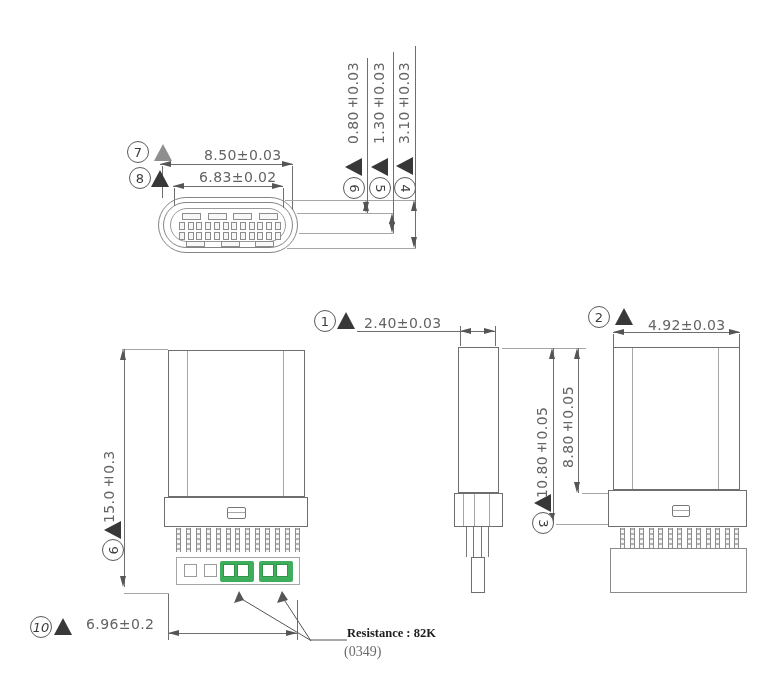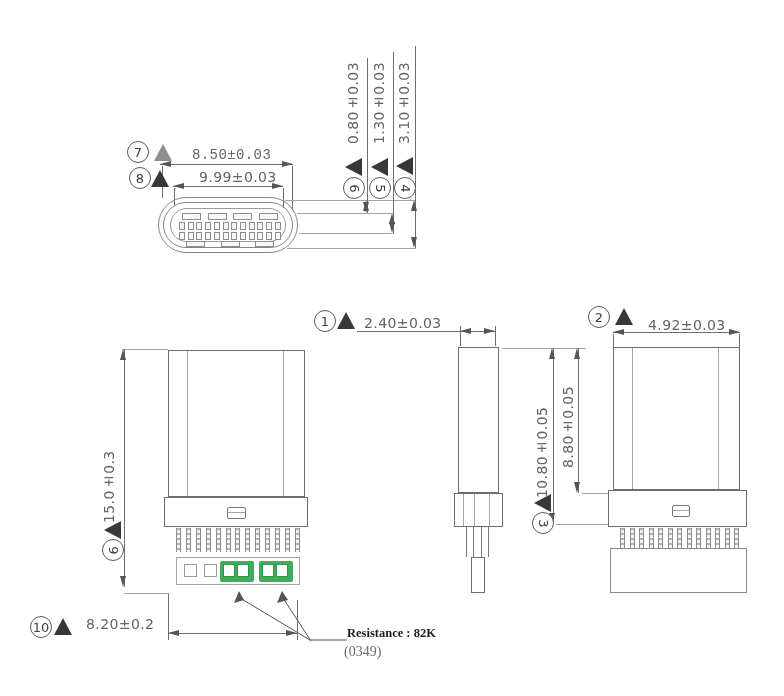--- a/index.html
+++ b/index.html
@@ -41,32 +41,32 @@
 </style>
 </head>
 <body>
 
 <div id="canvas">
 
   <div class="circ" style="left:127px;top:141px;">
       <span>7</span>
     </div>
   <div class="tri-up gray" style="left:154px;top:144px;"></div>
-  <div class="dim" style="left:192px;top:147px;font-family:Liberation Mono, monospace;">8.50±0.03</div>
+  <div class="dim" style="left:204px;top:147px;">8.50±0.03</div>
   <div class="hl" style="left:160px;top:164px;width:133px;"></div>
   <div class="ah ah-l" style="left:160px;top:161px;"></div>
   <div class="ah ah-r" style="left:282px;top:161px;"></div>
   <div class="vl" style="left:162px;top:166px;height:32px;"></div>
   <div class="vl" style="left:292px;top:166px;height:44px;"></div>
 
   <div class="circ" style="left:129px;top:167px;">
       <span>8</span>
     </div>
   <div class="tri-up" style="left:151px;top:170px;"></div>
-  <div class="dim" style="left:199px;top:169px;">9.99±0.03</div>
+  <div class="dim" style="left:199px;top:169px;">6.83±0.02</div>
   <div class="hl" style="left:173px;top:186px;width:110px;"></div>
   <div class="ah ah-l" style="left:173px;top:183px;"></div>
   <div class="ah ah-r" style="left:272px;top:183px;"></div>
   <div class="vl" style="left:174px;top:188px;height:18px;"></div>
   <div class="vl" style="left:283px;top:188px;height:20px;"></div>
 
   <div class="stadium" style="left:158px;top:197px;width:140px;height:56px;"></div>
   <div class="stadium" style="left:163px;top:202px;width:130px;height:46px;"></div>
   <div class="stadium" style="left:170px;top:208px;width:116px;height:34px;border-color:#9a9a9a;"></div>
   <div class="ctrow" id="top-tabs" style="left:182px;top:213px;width:96px;height:7px;">
@@ -198,25 +198,25 @@
   <div class="vl" style="left:124px;top:349px;height:238px;"></div>
   <div class="ah ah-u" style="left:120px;top:349px;"></div>
   <div class="ah ah-d" style="left:120px;top:576px;"></div>
   <div class="vtext" style="left:101px;top:437px;height:100px;">15.0±0.3</div>
   <div class="tri-left" style="left:104px;top:521px;"></div>
   <div class="circ rot" style="left:102px;top:539px;">
       <span>9</span>
     </div>
   <div class="hl thin" style="left:124px;top:593px;width:45px;"></div>
 
-  <div class="circ" style="left:30px;top:616px;">
+  <div class="circ" style="left:30px;top:616px;font-style:italic;">
       <span>10</span>
     </div>
   <div class="tri-up" style="left:54px;top:618px;"></div>
-  <div class="dim" style="left:86px;top:616px;">8.20±0.2</div>
+  <div class="dim" style="left:86px;top:616px;">6.96±0.2</div>
   <div class="hl" style="left:168px;top:633px;width:129px;"></div>
   <div class="ah ah-l" style="left:168px;top:630px;"></div>
   <div class="ah ah-r" style="left:286px;top:630px;"></div>
   <div class="vl" style="left:168px;top:594px;height:46px;"></div>
   <div class="vl" style="left:297px;top:600px;height:40px;"></div>
 
   <svg class="abs" style="left:232px;top:590px;" width="120" height="58" viewBox="0 0 120 58">
     <line x1="8" y1="8" x2="78" y2="50" stroke="#555" stroke-width="1"></line>
     <polygon points="7,1 2,13 12,10" fill="#555"></polygon>
     <line x1="51" y1="8" x2="79" y2="51" stroke="#555" stroke-width="1"></line>

